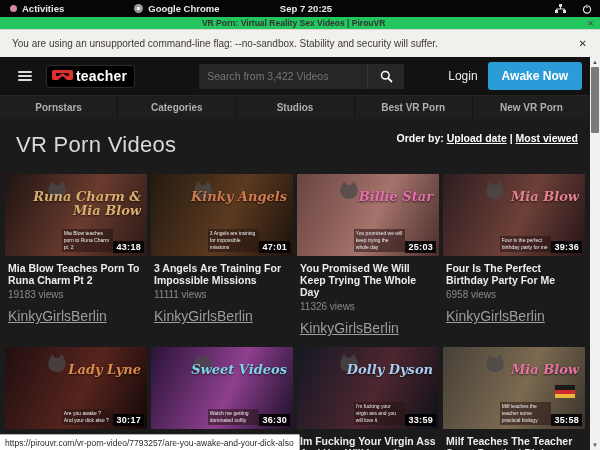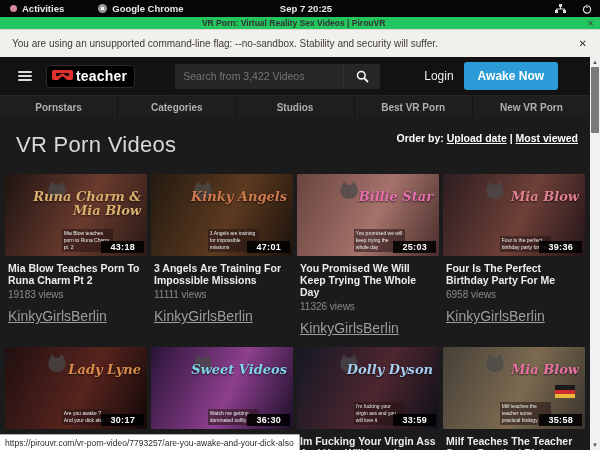--- a/index.html
+++ b/index.html
@@ -5,21 +5,21 @@
   html,body{margin:0;padding:0;background:#000;}
   #screen{position:relative;width:600px;height:450px;overflow:hidden;
     font-family:"Liberation Sans",sans-serif;background:#1b1b1b;}
 
   
   .sysbar{position:absolute;top:0;left:0;width:600px;height:17px;background:#060606;
     display:flex;align-items:center;color:#e8e8e8;font-size:9.5px;font-weight:bold;}
   .sysbar .grp{display:flex;align-items:center;gap:5px;}
   .dot{width:7px;height:7px;border-radius:50%;background:#d4899a;display:inline-block;}
   .chrome-ico{width:9px;height:9px;border-radius:50%;background:radial-gradient(circle at 50% 50%, #eee 0 30%, #9a9a9a 31% 100%);display:inline-block;}
-  .sys-left{margin-left:10px;display:flex;gap:34px;align-items:flex-end;}
+  .sys-left{margin-left:10px;display:flex;gap:70px;align-items:flex-end;}
   .sys-center{position:absolute;left:12px;right:0;text-align:center;}
   .sys-right{margin-left:auto;margin-right:8px;display:flex;gap:16px;align-items:center;z-index:2;}
   .sys-right svg{display:block;}
 
   
   .tabbar{position:absolute;top:17px;left:0;width:600px;height:12px;background:#22c55e;
     border-bottom:1px solid #d9d6d2;display:flex;align-items:center;}
   .tabbar .tab-title{flex:1;text-align:center;font-size:8.5px;color:#333;font-weight:bold;}
   .tabbar .x{margin-right:6px;font-size:8px;color:#444;}
 
@@ -39,21 +39,21 @@
   .scrollbar .thumb-sb{width:8px;height:66px;background:#7a7a7a;border-radius:1px;}
   .scrollbar .spacer{flex:1;}
 
   
   .hdr{height:38px;background:#121212;display:flex;align-items:center;}
   .burger{width:14px;margin-left:18px;display:flex;flex-direction:column;gap:2px;}
   .burger span{height:2px;background:#ddd;border-radius:1px;}
   .logo{margin-left:14px;display:flex;align-items:center;background:#000;border:1px solid #2a2a2a;
     border-radius:4px;padding:2px 7px 3px 5px;gap:3px;}
   .logo .word{color:#fff;font-size:14px;font-weight:bold;letter-spacing:.2px;}
-  .search{margin-left:40px;width:168px;height:25px;background:#262626;display:flex;align-items:center;}
+  .search{margin-left:64px;width:168px;height:25px;background:#262626;display:flex;align-items:center;}
   .search input{width:100%;background:transparent;border:0;outline:0;color:#8a8a8a;
     font-size:10.5px;padding:0 8px;font-family:"Liberation Sans",sans-serif;}
   .search-btn{width:36px;height:25px;background:#262626;border-left:1px solid #333;
     display:flex;align-items:center;justify-content:center;}
   .login{margin-left:44px;color:#eee;font-size:12px;}
   .join{margin-left:10px;background:#2b9cd8;color:#fff;font-size:12px;font-weight:bold;
     padding:7px 14px;border-radius:3px;}
 
   
   .nav{height:22px;display:flex;background:#191919;border-top:1px solid #262626;}
@@ -71,21 +71,21 @@
   .grid{display:grid;grid-template-columns:repeat(4,1fr);gap:11px 4px;padding:16px 5px 0 5px;}
   .card{display:flex;flex-direction:column;}
   .thumb{position:relative;height:82px;border-radius:1px;overflow:hidden;background:#333;}
   .thumb .mask{position:absolute;top:5px;left:28%;width:24px;height:24px;fill:#4a4a4a;opacity:.75;}
   .overlay{position:absolute;top:16px;left:0;right:6px;text-align:right;
     font-family:"DejaVu Serif",serif;font-style:italic;font-size:13px;font-weight:bold;
     line-height:1.05;text-shadow:0 1px 2px rgba(0,0,0,.7);}
   .caption{position:absolute;left:40%;bottom:4px;right:34px;font-size:5px;color:#eee;
     background:rgba(40,20,20,.55);padding:1px 2px;line-height:1.4;}
   .duration{position:absolute;right:3px;bottom:3px;background:rgba(0,0,0,.85);color:#fff;
-    font-size:9px;font-weight:bold;padding:1px 9px;letter-spacing:.3px;}
+    font-size:9px;font-weight:bold;padding:1px 3px;letter-spacing:.3px;}
   .gflag{position:absolute;right:10px;top:38px;width:20px;height:13px;display:flex;flex-direction:column;}
   .gflag i{flex:1;} .gflag i:nth-child(1){background:#1a1a1a;} .gflag i:nth-child(2){background:#cf2b2b;}
   .gflag i:nth-child(3){background:#e8b93c;}
   .vtitle{margin:6px 3px 0 3px;font-size:10.5px;font-weight:bold;color:#ececec;line-height:1.15;min-height:24px;}
   .views{margin:3px 3px 0 3px;font-size:10px;color:#8a8a8a;}
   .studio{margin:8px 3px 0 3px;font-size:14px;color:#9d9d9d;min-height:12px;text-decoration:underline;}
 
   
   .statusbar{position:absolute;left:0;bottom:0;height:15px;background:#fff;
     border:1px solid #b5b2ad;border-left:0;border-bottom:0;border-top-right-radius:2px;

